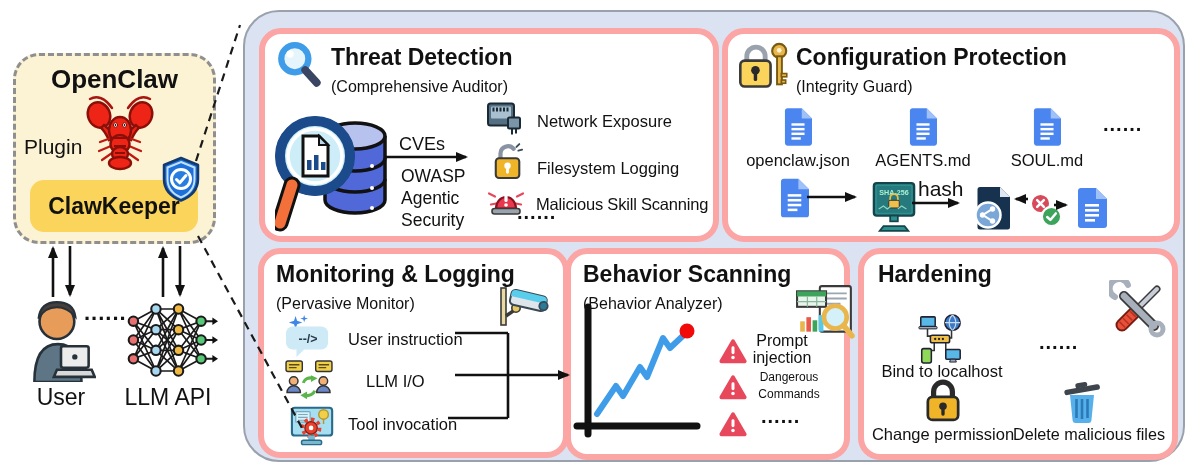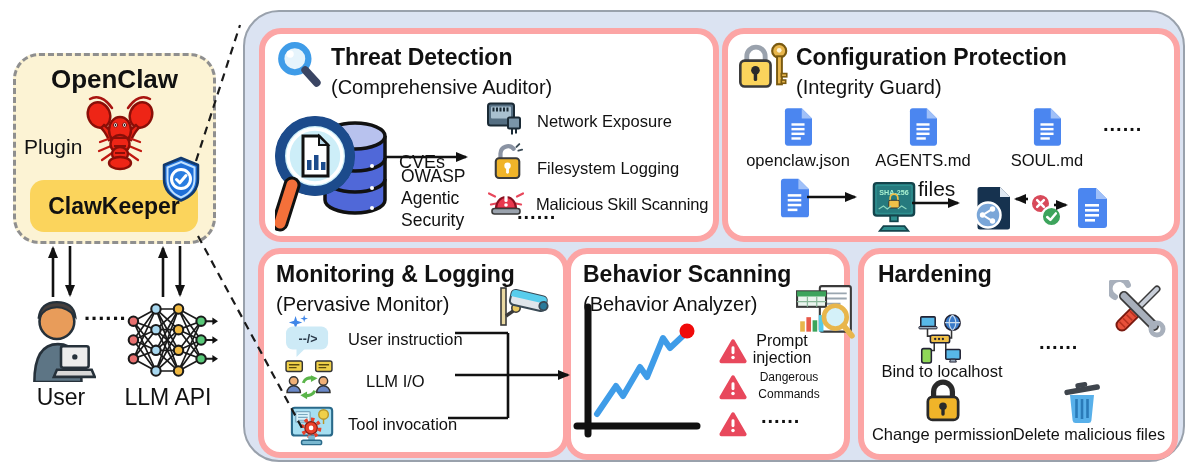--- a/index.html
+++ b/index.html
@@ -1,21 +1,21 @@
 <!DOCTYPE html>
 <html><head>
 <meta charset="utf-8">
 <style>
   html,body{margin:0;padding:0;background:#ffffff;font-family:"Liberation Sans",sans-serif;color:#111;}
   .canvas{position:relative;width:1187px;height:468px;background:#fff;overflow:hidden;}
   .abs{position:absolute;}
   .container{left:243px;top:10px;width:938px;height:448px;background:#dbe3f2;border:2px solid #99a1ac;border-radius:36px;z-index:1;}
   .panel{background:#fff;border:6px solid #fca5a5;border-radius:22px;z-index:2;}
   .panel-title{font-size:23px;font-weight:bold;white-space:nowrap;line-height:26px;}
-  .panel-sub{font-size:20px;line-height:24px;white-space:nowrap;}
+  .panel-sub{font-size:16px;line-height:24px;white-space:nowrap;}
   .lbl{font-size:16.5px;line-height:20px;white-space:nowrap;}
   .dots{font-size:20px;font-weight:bold;letter-spacing:1px;line-height:20px;}
   .ctr{text-align:center;}
   .card{left:13px;top:53px;width:197px;height:185px;background:#fcf3d4;border:3px dashed #8f8f8f;border-radius:26px;z-index:2;}
   .card-title{font-size:26px;font-weight:bold;text-align:center;padding-top:8px;}
   .keeper{left:14px;top:124px;width:168px;height:52px;background:#fbd45c;border-radius:14px;display:flex;align-items:center;justify-content:center;font-size:23px;font-weight:bold;}
   .actor-label{font-size:23px;font-weight:normal;text-align:center;}
   svg{display:block;}
   .overlay{left:0;top:0;z-index:4;pointer-events:none;}
   .z5{z-index:5;}
@@ -141,21 +141,21 @@
       <circle cx="40" cy="52" r="27" fill="none" stroke="#fff" stroke-width="3.5"></circle>
       <path d="M28,32 h16 l9,9 v31 h-25 z" fill="#fff" stroke="#111" stroke-width="3"></path>
       <path d="M44,32 l9,9 h-9 z" fill="#b8d8ea" stroke="#111" stroke-width="2"></path>
       <rect x="32" y="56" width="4.5" height="10" fill="#1c4b8c"></rect>
       <rect x="39" y="51" width="4.5" height="15" fill="#1c4b8c"></rect>
       <rect x="46" y="58" width="4.5" height="8" fill="#1c4b8c"></rect>
       <path d="M17,81 L5,119" stroke="#111" stroke-width="17" stroke-linecap="round"></path>
       <path d="M17,81 L5,119" stroke="#f4703a" stroke-width="11" stroke-linecap="round"></path>
     </svg>
 
-    <div class="abs ctr" style="left:127px;top:100px;width:60px;font-size:18px;margin-top:18px;">CVEs</div>
+    <div class="abs ctr" style="left:127px;top:100px;width:60px;font-size:18px;">CVEs</div>
     <div class="abs" style="left:136px;top:131px;font-size:17.5px;line-height:22px;">
       <div>OWASP</div>
       <div>Agentic</div>
       <div>Security</div>
     </div>
 
     <svg class="abs" style="left:221px;top:67px;" width="38" height="37" viewBox="0 0 38 36">
       <rect x="2" y="2" width="26" height="22" rx="2.5" fill="#546e82" stroke="#1a2a35" stroke-width="2"></rect>
       <rect x="5" y="5" width="20" height="12" rx="1" fill="#a8c0d0"></rect>
       <g fill="#1a2a35">
@@ -253,21 +253,21 @@
     <svg class="abs" style="left:144px;top:147px;" width="44" height="52" viewBox="0 0 46 54">
       <rect x="2" y="2" width="42" height="34" rx="3" fill="#2e8f8f" stroke="#14444c" stroke-width="2.5"></rect>
       <rect x="5" y="5" width="36" height="28" rx="1.5" fill="#267a7e"></rect>
       <text x="23" y="14" text-anchor="middle" font-size="7.5" font-weight="bold" fill="#a8f0d0">SHA-256</text>
       <path d="M19,20 v-2.5 a4,4 0 0 1 8,0 v2.5" fill="none" stroke="#f0c048" stroke-width="1.8"></path>
       <rect x="17.5" y="20" width="11" height="8" rx="1.5" fill="#f0c048" stroke="#333" stroke-width="1"></rect>
       <path d="M7,29 l5,-3 4,3 4,-3 M27,29 l4,-3 5,3" stroke="#8fd8c0" stroke-width="1.2" fill="none"></path>
       <rect x="19" y="36" width="8" height="6" fill="#2e8f8f" stroke="#14444c" stroke-width="1.8"></rect>
       <path d="M12,47 h22 l4,5 h-30 z" fill="#2e8f8f" stroke="#14444c" stroke-width="1.8"></path>
     </svg>
-    <div class="abs" style="left:190px;top:143px;font-size:21px;">files</div>
+    <div class="abs" style="left:190px;top:143px;font-size:21px;">hash</div>
     <svg class="abs" style="left:246px;top:151px;" width="40" height="46" viewBox="0 0 40 46">
       <path d="M6,2 h20 l10,10 v30 a2.5,2.5 0 0 1 -2.5,2.5 h-27.5 a2.5,2.5 0 0 1 -2.5,-2.5 v-37.5 a2.5,2.5 0 0 1 2.5,-2.5 z" fill="#16324f"></path>
       <path d="M26,2 l10,10 h-10 z" fill="#dfe8f2"></path>
       <circle cx="14" cy="30" r="12.5" fill="#7aa6d8" stroke="#fff" stroke-width="2.5"></circle>
       <circle cx="8.5" cy="30" r="2.7" fill="#fff"></circle>
         <circle cx="18.5" cy="24" r="2.7" fill="#fff"></circle>
         <circle cx="18.5" cy="36" r="2.7" fill="#fff"></circle>
       <path d="M10.5,28.8 L16.5,25.2 M10.5,31.2 L16.5,34.8" stroke="#fff" stroke-width="2"></path>
     </svg>
     <svg class="abs" style="left:301px;top:158px;" width="23" height="23" viewBox="0 0 24 24">

